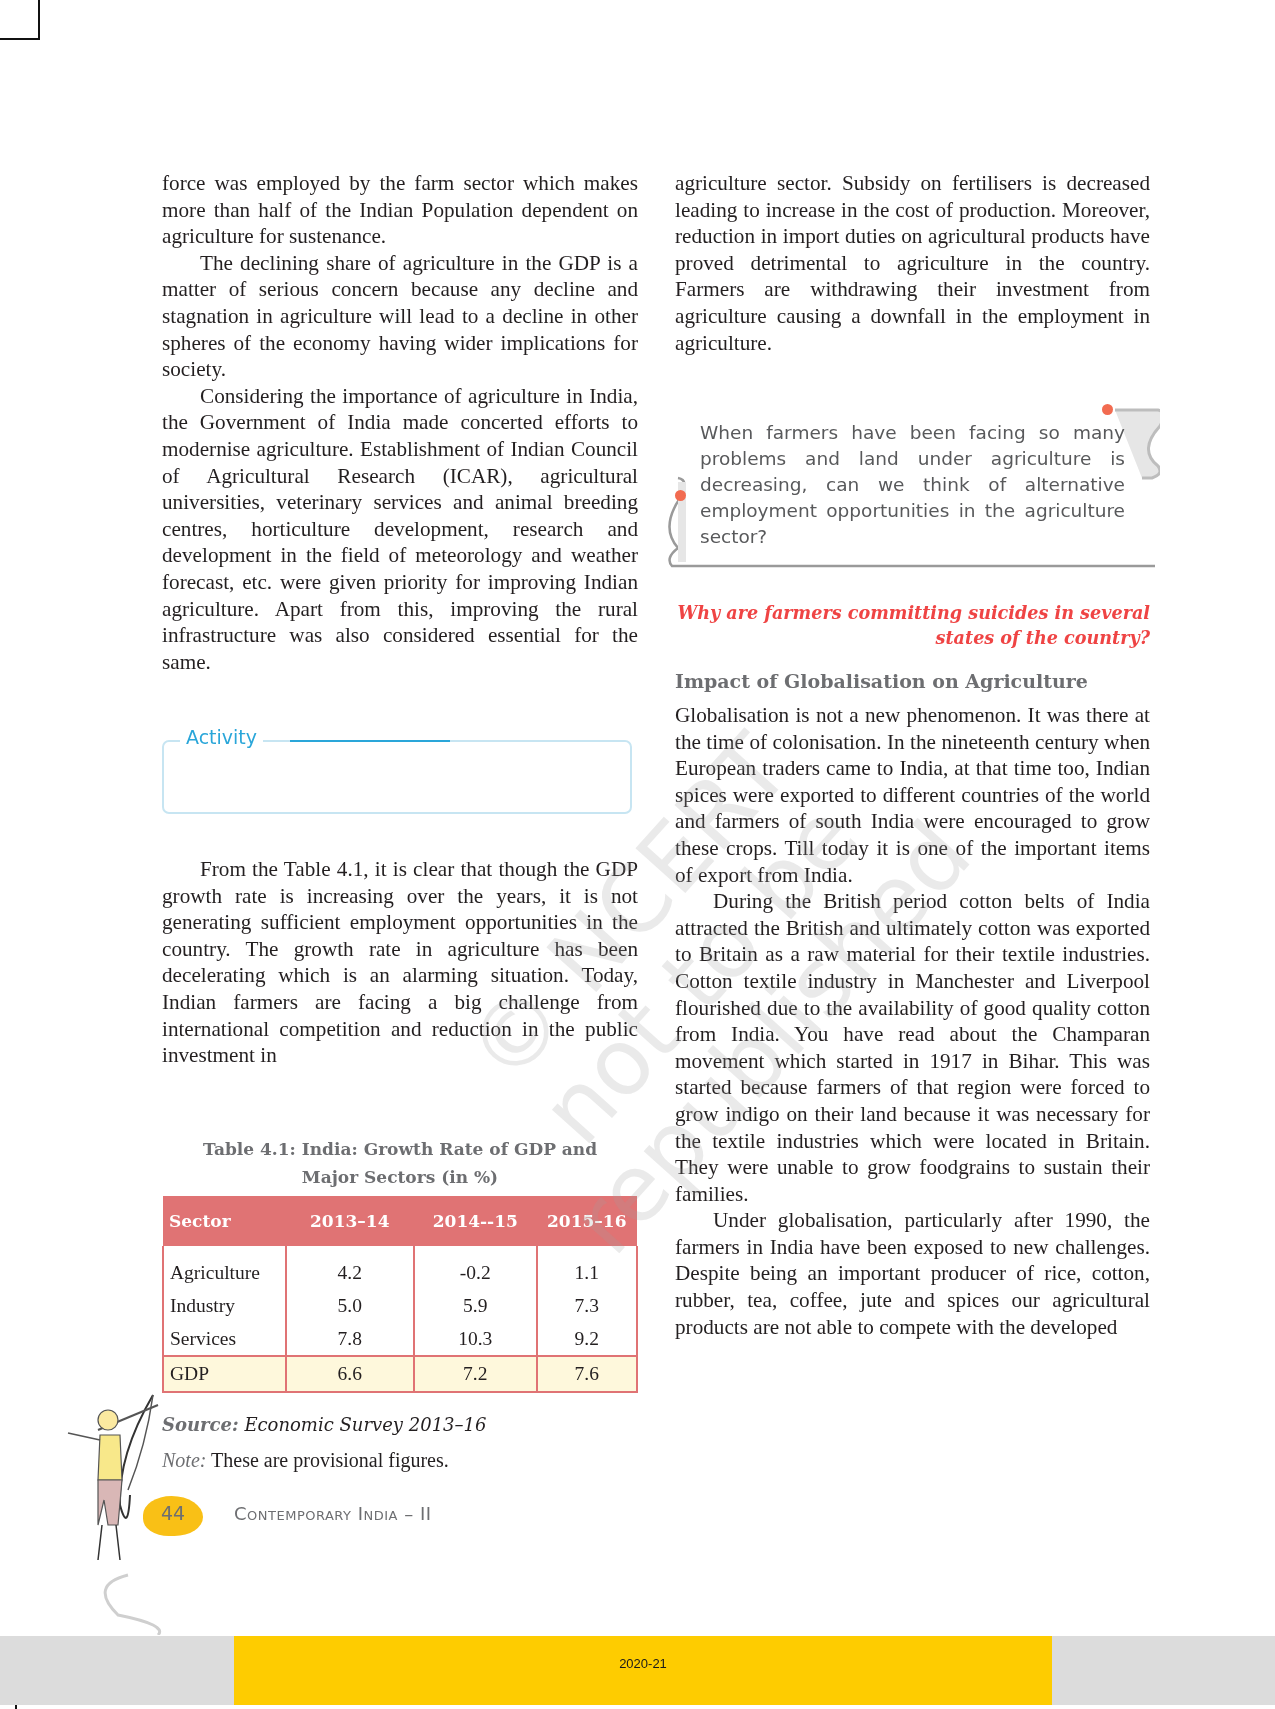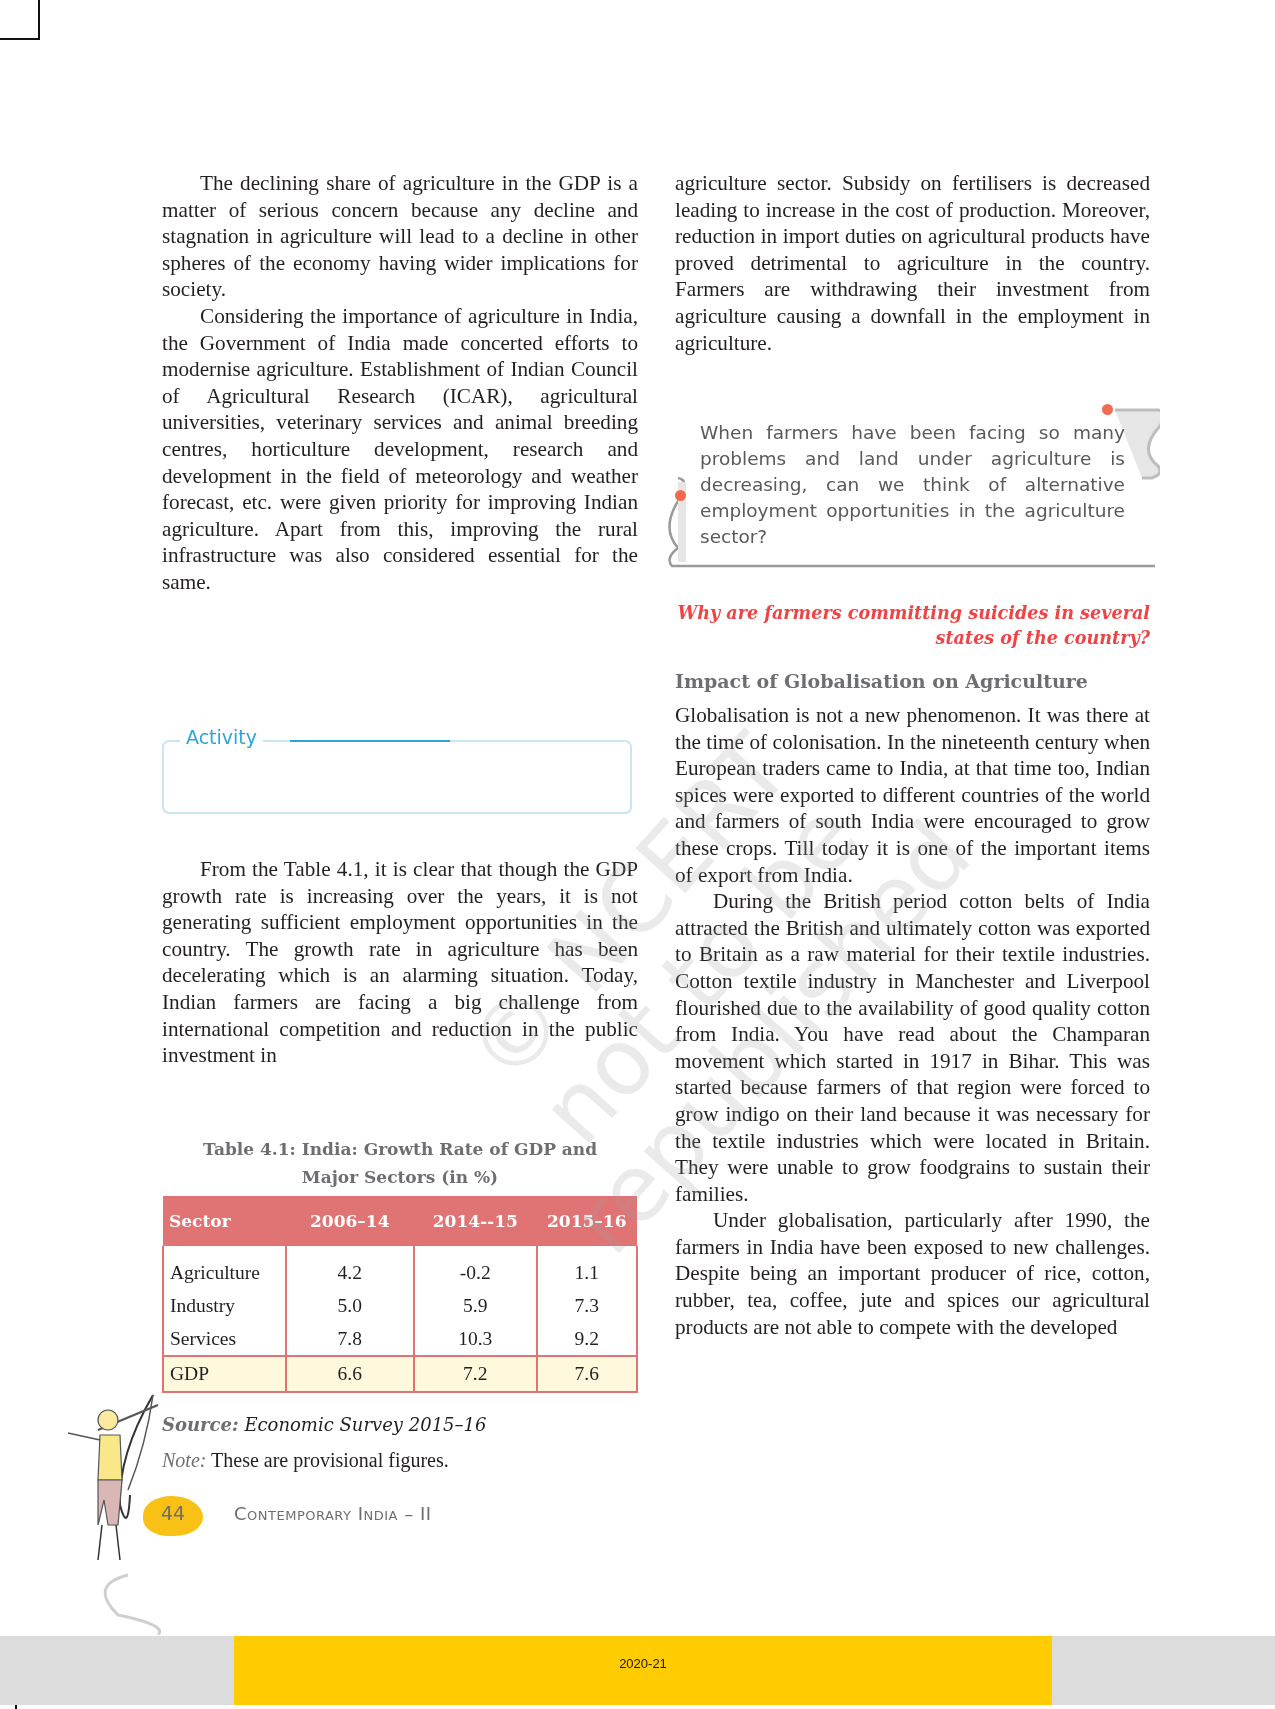--- a/index.html
+++ b/index.html
@@ -119,20 +119,21 @@
       color: rgba(160,160,160,0.22); text-align: center; pointer-events: none;
     }
   </style>
 </head>
 <body>
 
 <div class="crop-mark crop-tl"></div>
 <div class="crop-mark crop-bl"></div>
 
 <div class="col col-left">
+  <p class="body-text">force was employed by the farm sector which makes more than half of the Indian Population dependent on agriculture for sustenance.</p>
   <p class="body-text indent">The declining share of agriculture in the GDP is a matter of serious concern because any decline and stagnation in agriculture will lead to a decline in other spheres of the economy having wider implications for society.</p>
   <p class="body-text indent">Considering the importance of agriculture in India, the Government of India made concerted efforts to modernise agriculture. Establishment of Indian Council of Agricultural Research (ICAR), agricultural universities, veterinary services and animal breeding centres, horticulture development, research and development in the field of meteorology and weather forecast, etc. were given priority for improving Indian agriculture. Apart from this, improving the rural infrastructure was also considered essential for the same.</p>
 </div>
 
 <div class="activity">
   <span class="activity-title">Activity</span>
   <div class="activity-rule"></div>
 </div>
 
 <div class="left-cont">
@@ -147,21 +148,21 @@
 <table class="data-table">
   <colgroup>
       <col class="col-w1">
       <col class="col-w2">
       <col class="col-w3">
       <col class="col-w4">
     </colgroup>
   <thead>
     <tr>
       <th>Sector</th>
-      <th>2006–14</th>
+      <th>2013–14</th>
       <th>2014--15</th>
       <th>2015–16</th>
     </tr>
   </thead>
   <tbody>
     <tr class="spacer">
         <td></td>
         <td></td>
         <td></td>
         <td></td>
@@ -188,21 +189,21 @@
       <td>GDP</td>
       <td>6.6</td>
       <td>7.2</td>
       <td>7.6</td>
     </tr>
   </tbody>
 </table>
 
 <div class="source">
   <span class="lbl">Source:</span>
-  <span>Economic Survey 2015–16</span>
+  <span>Economic Survey 2013–16</span>
 </div>
 <div class="note">
   <span class="lbl">Note:</span>
   <span>These are provisional figures.</span>
 </div>
 
 <svg style="position:absolute;left:58px;top:1385px;" width="150" height="250">
   <path d="M95 10 Q60 70 62 120 Q70 150 72 110" stroke="#333" stroke-width="2" fill="none"></path>
   <path d="M95 10 Q88 60 70 105" stroke="#555" stroke-width="1.5" fill="none"></path>
   <line x1="40" y1="45" x2="100" y2="20" stroke="#555" stroke-width="2"></line>

